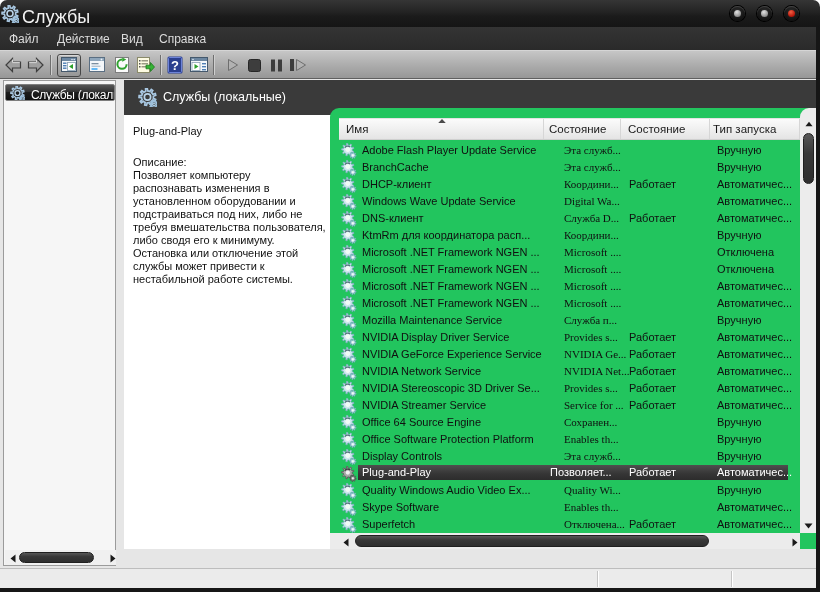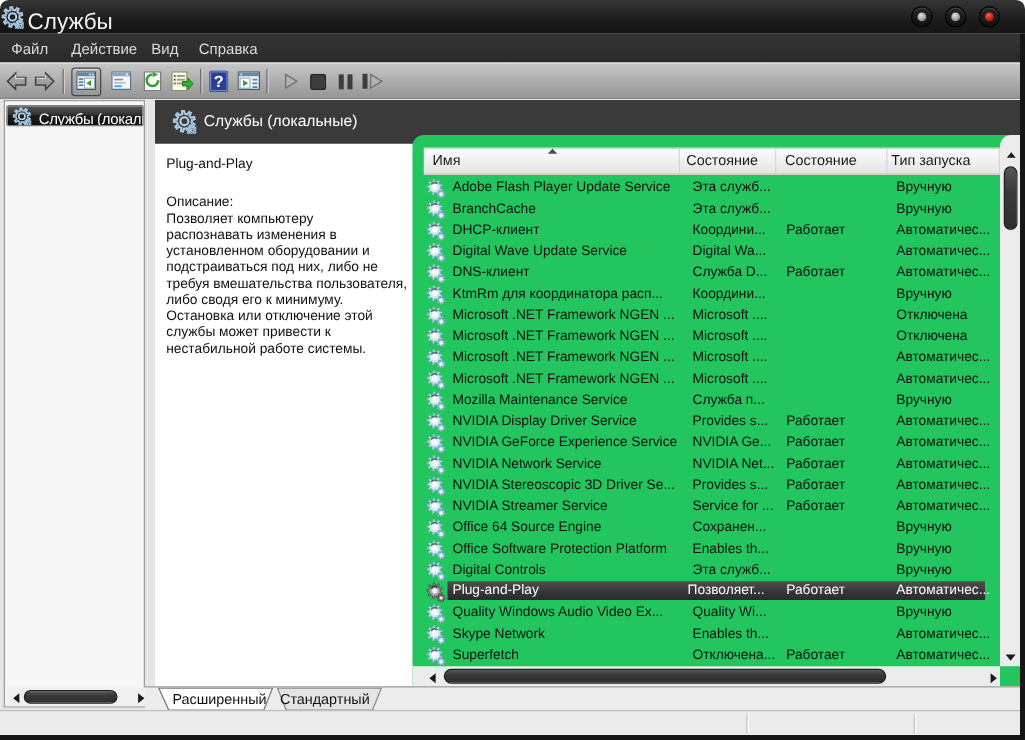--- a/index.html
+++ b/index.html
@@ -42,21 +42,21 @@
   #lhead{position:absolute;left:9px;top:10px;width:461px;height:22px;
     background:linear-gradient(180deg,#fbfbfb 0%,#f1f1f1 45%,#e4e4e4 100%);
     border-top:1px solid #e3e3e3;border-bottom:1px solid #cfcfcf;box-sizing:border-box;
     font-size:11.5px;color:#1a1a1a;}
   .hcell{position:absolute;top:0;height:100%;border-right:1px solid #d6d6d6;box-sizing:border-box;}
   .hlabel{position:absolute;top:4px;}
   
   #rows{position:absolute;left:0px;top:34px;width:478px;height:393px;overflow:hidden;font-size:11px;color:#101010;}
   .row{position:absolute;height:17px;line-height:17px;white-space:nowrap;}
   .c0{position:absolute;left:32px;}
-  .c1{position:absolute;left:224px;}
+  .c1{position:absolute;left:234px;font-family:Liberation Serif, serif;}
   .c2{position:absolute;left:299px;}
   .c3{position:absolute;left:387px;}
   .gico{position:absolute;left:11px;top:1px;width:16px;height:16px;}
   #selrow{position:absolute;left:28px;top:357px;width:430px;height:15px;white-space:nowrap;
     background:linear-gradient(180deg,#4f4f4f,#353535 60%,#2c2c2c);color:#fff;font-size:11px;line-height:15px;}
   
   .sb-track-v{position:absolute;background:#ececec;}
   .thumb{position:absolute;background:linear-gradient(180deg,#575757,#383838 40%,#2e2e2e);border:1px solid #1f1f1f;border-radius:6px;box-sizing:border-box;}
   
   #tabbar{left:116px;top:549px;width:700px;height:19px;background:#ececec;border-top:1px solid #a0a0a0;box-sizing:border-box;}
@@ -277,21 +277,21 @@
             </svg>
             <span class="c0">DHCP-клиент</span>
             <span class="c1">Координи...</span>
             <span class="c2">Работает</span>
             <span class="c3">Автоматичес...</span>
           </div>
 <div class="row" style="top:51px;">
             <svg class="gico" viewBox="0 0 16 16">
               <use href="#gear"></use>
             </svg>
-            <span class="c0">Digital Wave Update Service</span>
+            <span class="c0">Windows Wave Update Service</span>
             <span class="c1">Digital Wa...</span>
             <span class="c2"></span>
             <span class="c3">Автоматичес...</span>
           </div>
 <div class="row" style="top:68px;">
             <svg class="gico" viewBox="0 0 16 16">
               <use href="#gear"></use>
             </svg>
             <span class="c0">DNS-клиент</span>
             <span class="c1">Служба D...</span>
@@ -412,21 +412,21 @@
             </svg>
             <span class="c0">Office Software Protection Platform</span>
             <span class="c1">Enables th...</span>
             <span class="c2"></span>
             <span class="c3">Вручную</span>
           </div>
 <div class="row" style="top:306px;">
             <svg class="gico" viewBox="0 0 16 16">
               <use href="#gear"></use>
             </svg>
-            <span class="c0">Digital Controls</span>
+            <span class="c0">Display Controls</span>
             <span class="c1">Эта служб...</span>
             <span class="c2"></span>
             <span class="c3">Вручную</span>
           </div>
 <div class="row" style="top:323px;">
             <svg class="gico" viewBox="0 0 16 16">
               <use href="#gear-sel"></use>
             </svg>
           </div>
 <div class="row" style="top:340px;">
@@ -435,21 +435,21 @@
             </svg>
             <span class="c0">Quality Windows Audio Video Ex...</span>
             <span class="c1">Quality Wi...</span>
             <span class="c2"></span>
             <span class="c3">Вручную</span>
           </div>
 <div class="row" style="top:357px;">
             <svg class="gico" viewBox="0 0 16 16">
               <use href="#gear"></use>
             </svg>
-            <span class="c0">Skype Network</span>
+            <span class="c0">Skype Software</span>
             <span class="c1">Enables th...</span>
             <span class="c2"></span>
             <span class="c3">Автоматичес...</span>
           </div>
 <div class="row" style="top:374px;">
             <svg class="gico" viewBox="0 0 16 16">
               <use href="#gear"></use>
             </svg>
             <span class="c0">Superfetch</span>
             <span class="c1">Отключена...</span>
@@ -457,28 +457,20 @@
             <span class="c3">Автоматичес...</span>
           </div>
 </div>
       <div id="selrow">
           <span style="position:absolute;left:4px;">Plug-and-Play</span>
           <span style="position:absolute;left:192px;">Позволяет...</span>
           <span style="position:absolute;left:271px;">Работает</span>
           <span style="position:absolute;left:359px;">Автоматичес...</span>
         </div>
     </div>
-  </div>
-  <div id="tabbar" class="abs">
-    <svg style="position:absolute;left:0px;top:0px;width:200px;height:19px;" viewBox="0 0 200 19">
-      <path d="M11,0.5 L102,0.5 L95,18 L19,18 Z" fill="#ffffff" stroke="#7c7c7c" stroke-width="1"></path>
-      <path d="M106,0.5 L189,0.5 L182,18 L113,18 Z" fill="#e4e4e4" stroke="#8a8a8a" stroke-width="1"></path>
-    </svg>
-    <span style="position:absolute;left:22px;top:4px;font-size:11.5px;color:#111;">Расширенный</span>
-    <span style="position:absolute;left:108px;top:4px;font-size:11.5px;color:#111;">Стандартный</span>
   </div>
   <div id="statusbar" class="abs">
     <div class="ssep" style="left:597px;"></div>
     <div class="ssep" style="left:731px;"></div>
   </div>
   <div id="bottomframe" class="abs"></div>
   <div id="rightframe" class="abs"></div>
 </div>
 
 </body></html>

